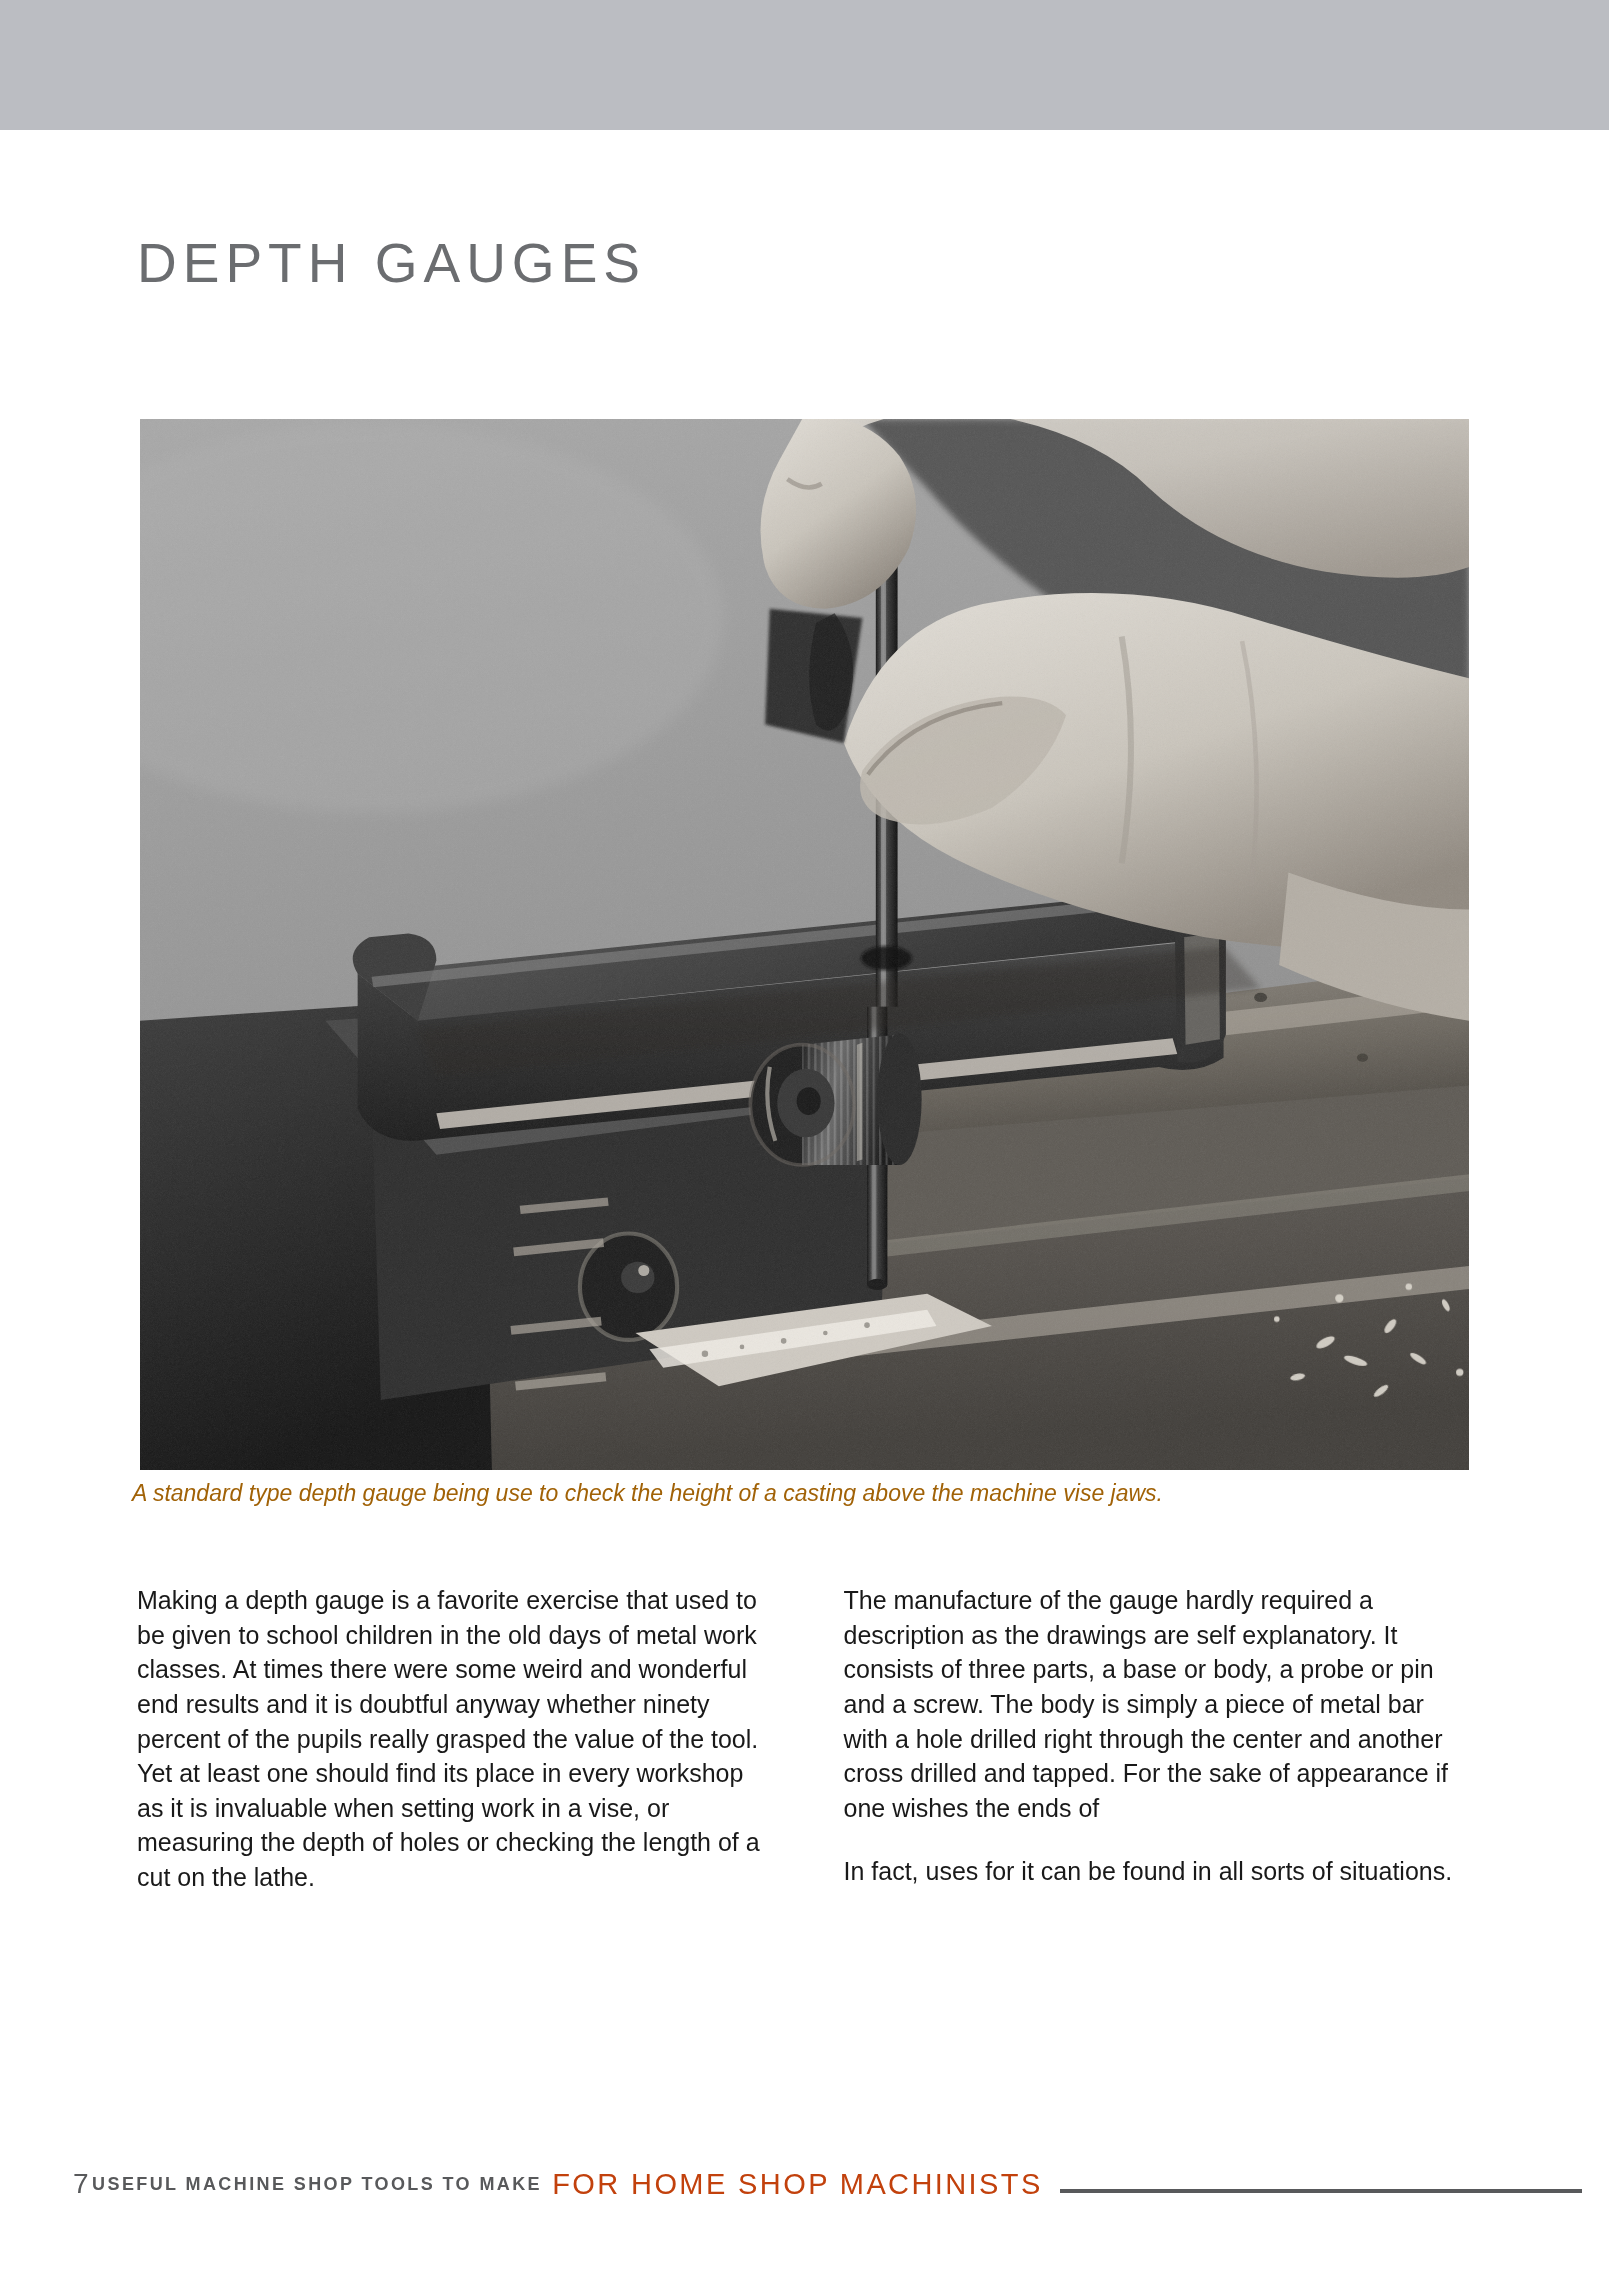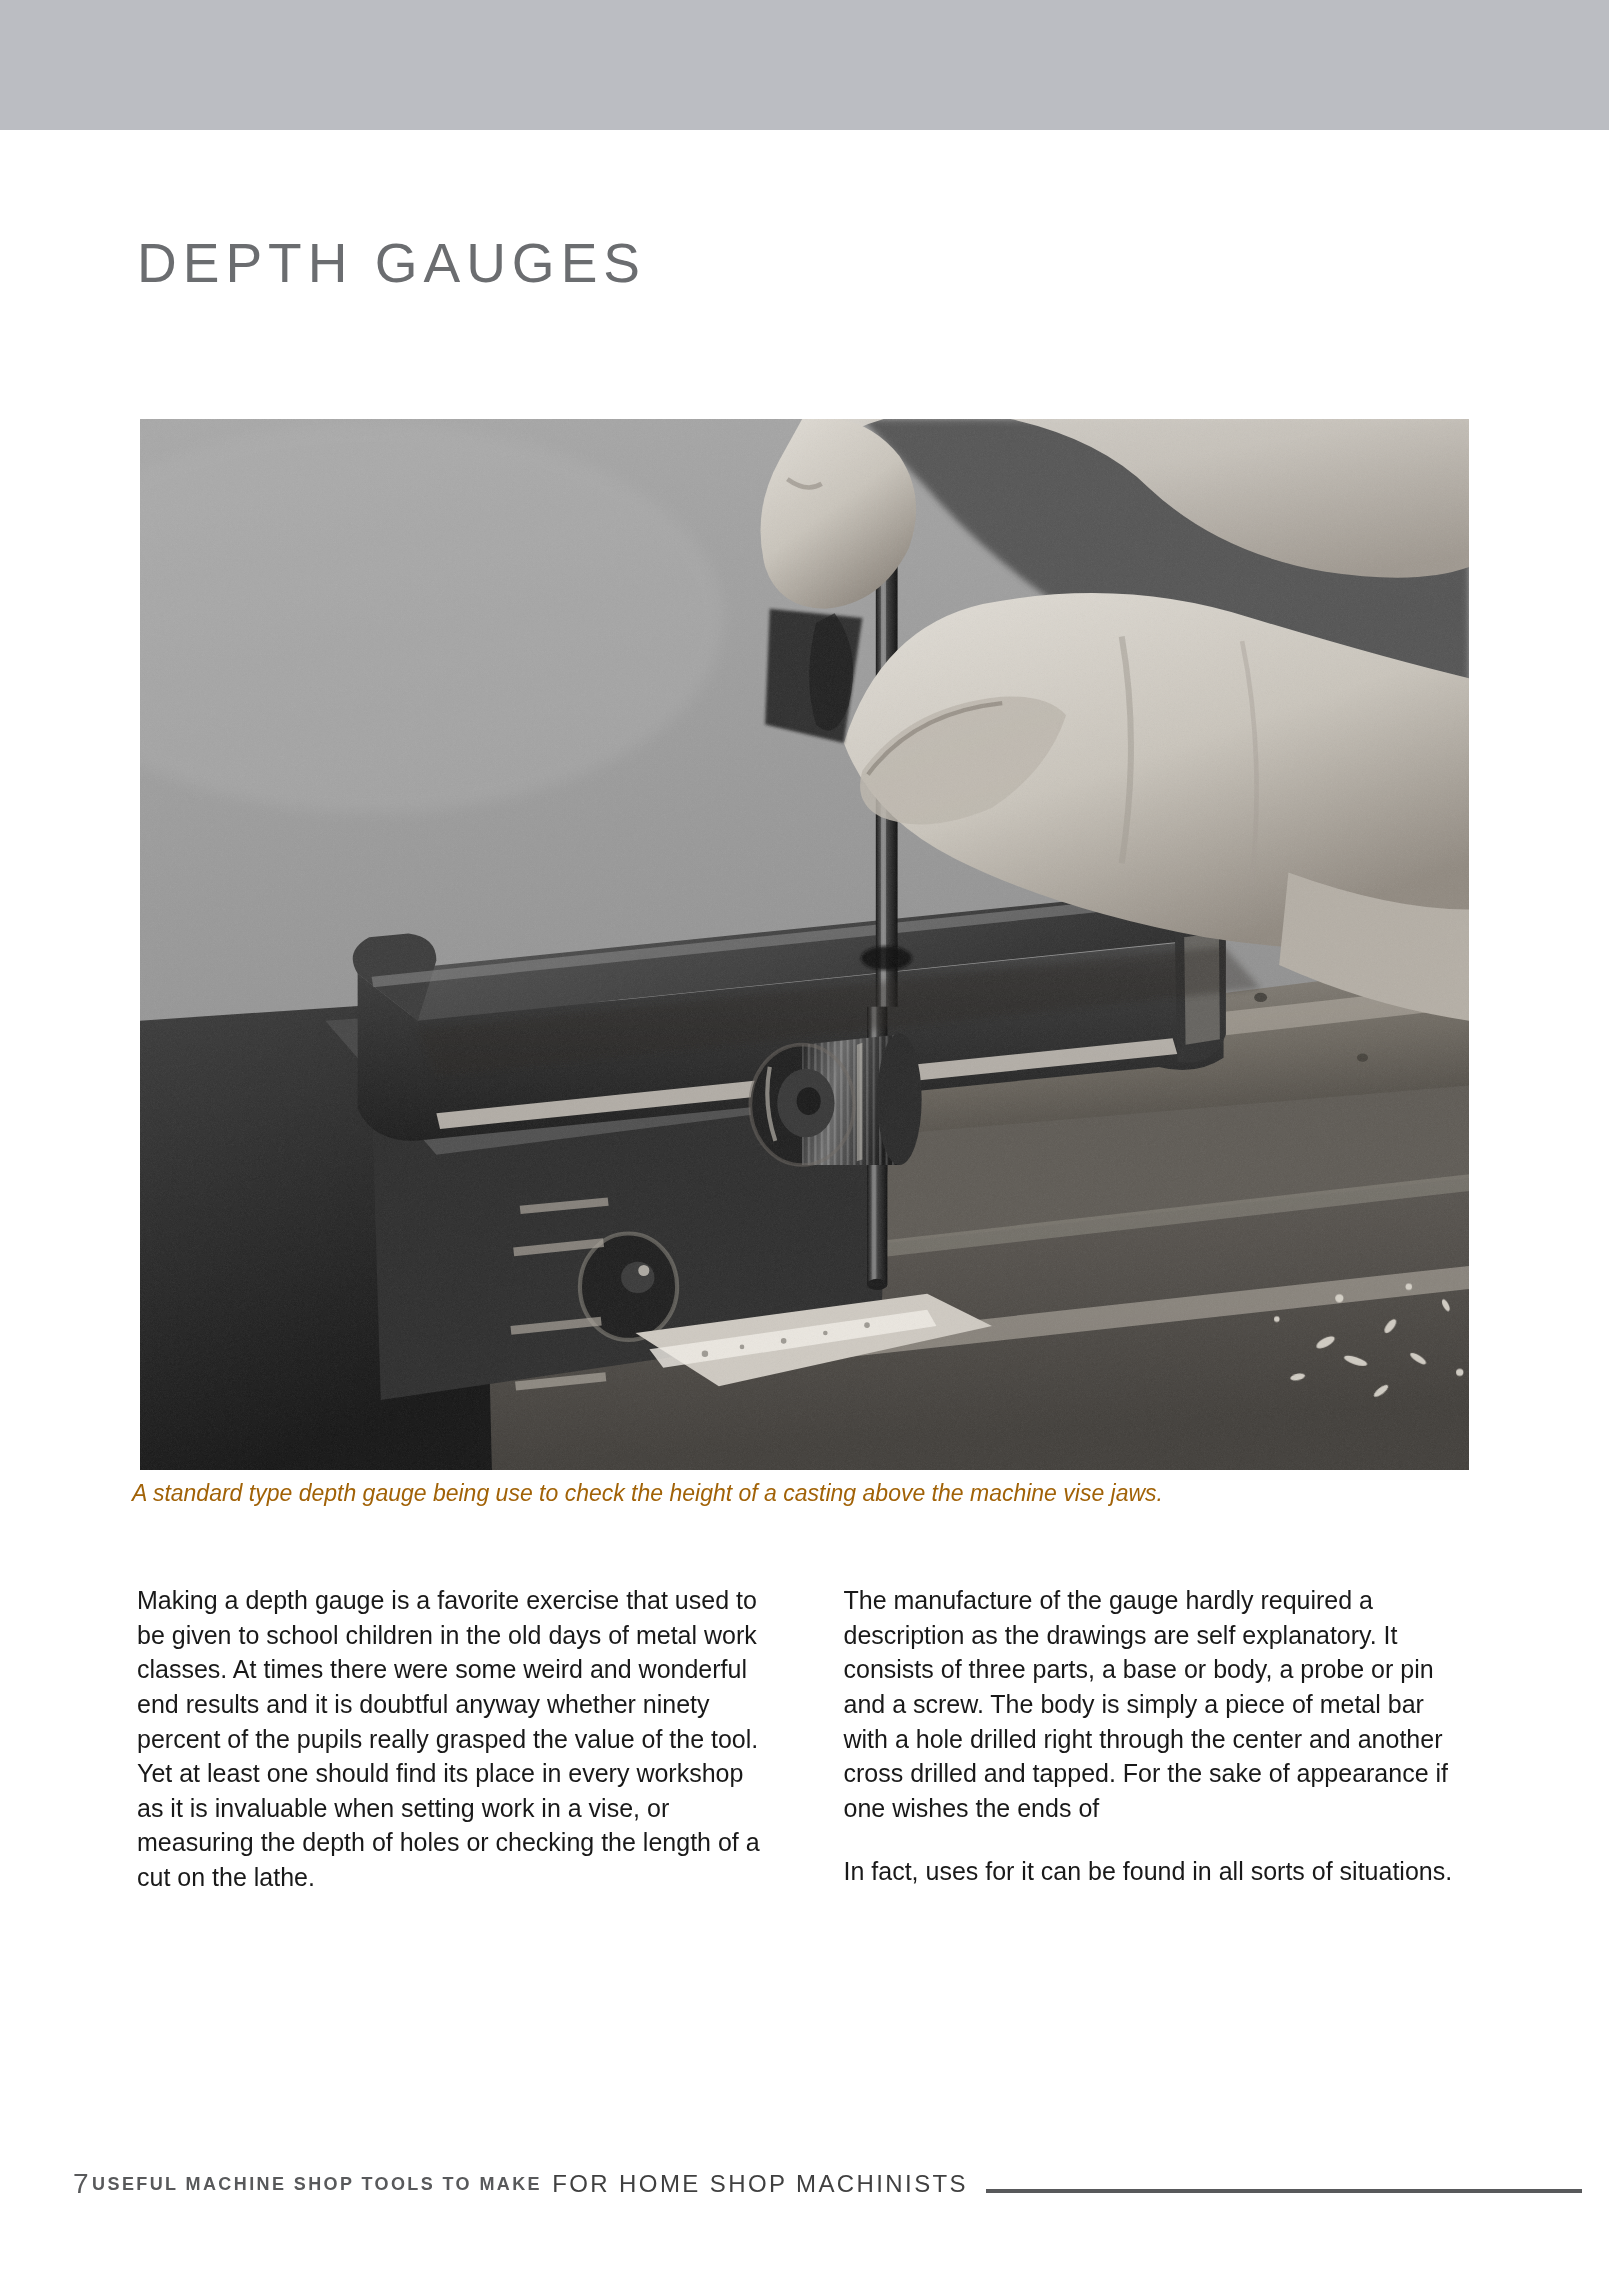--- a/index.html
+++ b/index.html
@@ -98,23 +98,23 @@
   }
   .run-strong {
     font-size: 18px;
     font-weight: 700;
     color: #58595b;
     letter-spacing: 2.4px;
     margin-left: 3px;
     white-space: nowrap;
   }
   .run-light {
-    font-size: 24px;
+    font-size: 29px;
     font-weight: 400;
-    color: #404040;
+    color: #c2410c;
     letter-spacing: 2.4px;
     margin-left: 10.2px;
     white-space: nowrap;
   }
   .footer-rule {
     flex: 1 1 auto;
     height: 3.2px;
     background: #58595b;
     margin-left: 17.6px;
     margin-top: 14px;

